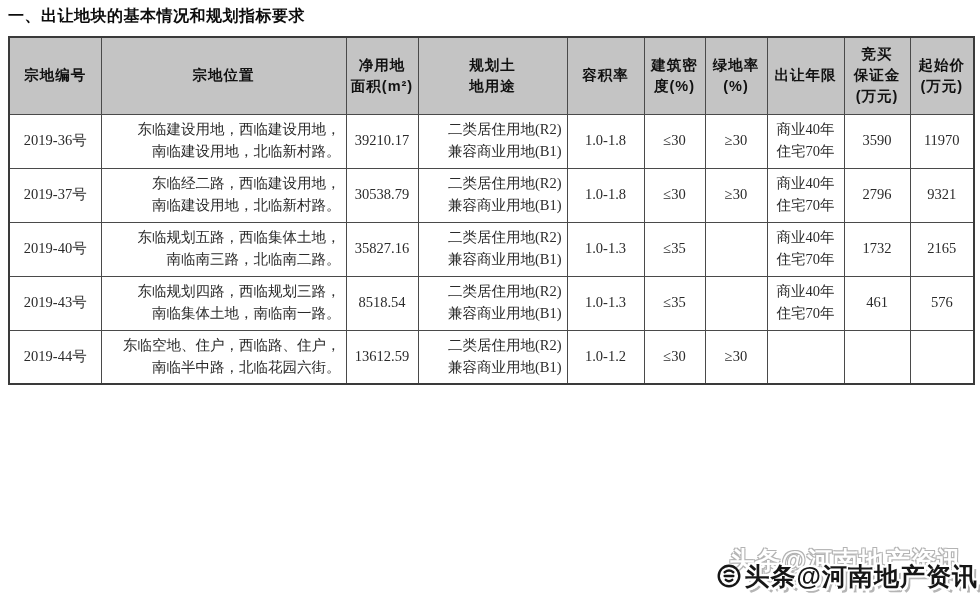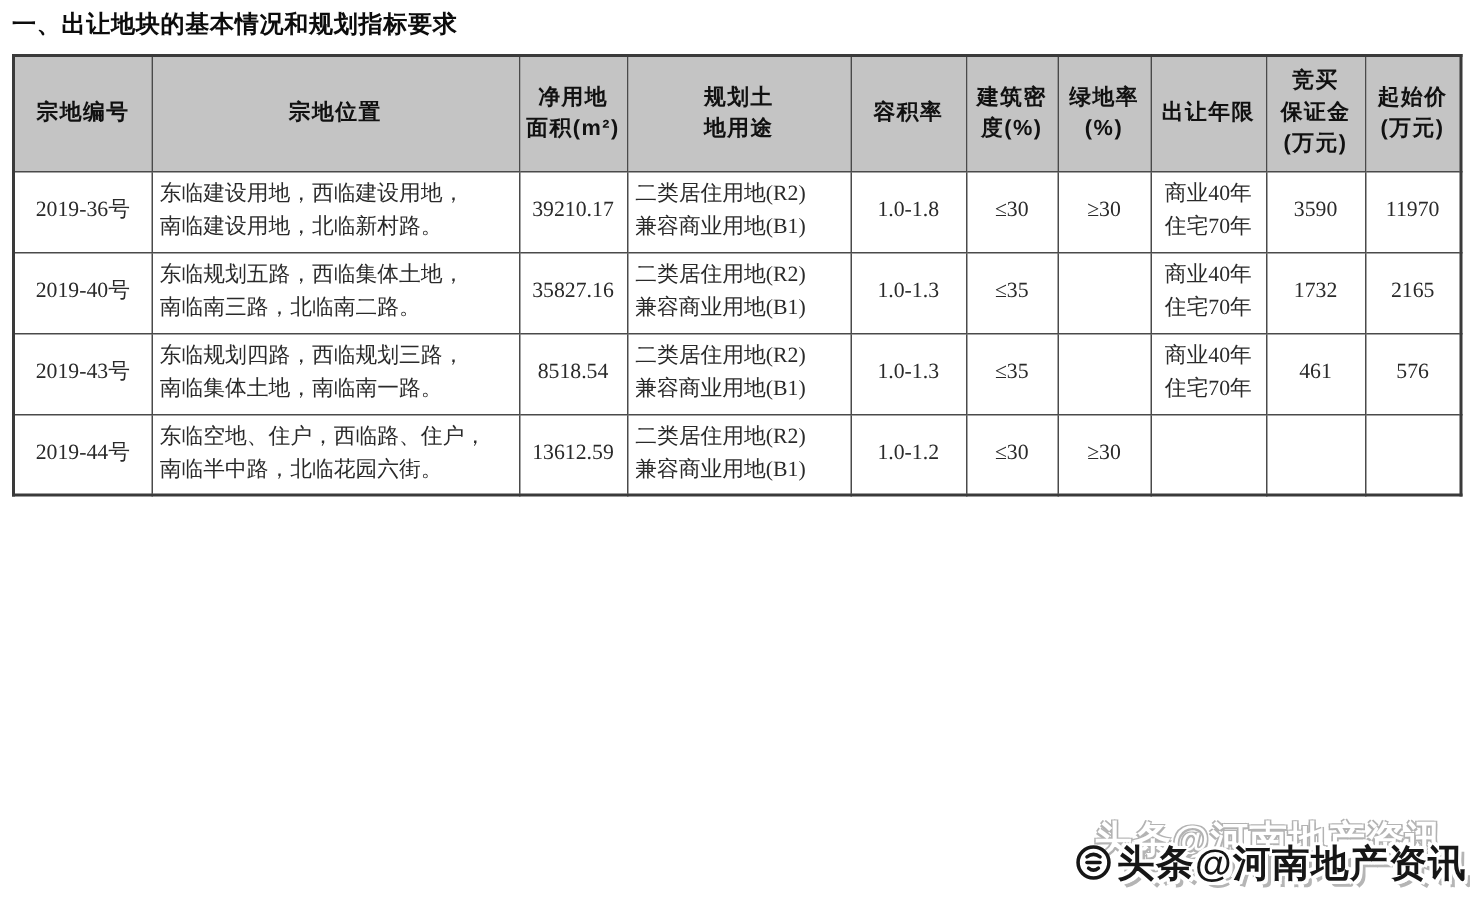--- a/index.html
+++ b/index.html
@@ -49,21 +49,21 @@
     line-height: 1.45;
     color: #111;
   }
   tbody td {
     height: 54px;
     font-size: 14.5px;
     line-height: 1.5;
     color: #2a2a2a;
   }
   .c-center { text-align: center; }
-  .c-left  { text-align: left; padding: 2px 5px; }
+  .c-left  { text-align: right; padding: 2px 5px; }
   
   col.w-id       { width: 92px; }
   col.w-loc      { width: 245px; }
   col.w-area     { width: 72px; }
   col.w-use      { width: 149px; }
   col.w-far      { width: 77px; }
   col.w-density  { width: 61px; }
   col.w-green    { width: 62px; }
   col.w-tenure   { width: 77px; }
   col.w-deposit  { width: 66px; }
@@ -156,20 +156,35 @@
 兼容商业用地(B1)</td>
           <td class="c-center">1.0-1.8</td>
           <td class="c-center">≤30</td>
           <td class="c-center">≥30</td>
           <td class="c-center">商业40年
 住宅70年</td>
           <td class="c-center">3590</td>
           <td class="c-center">11970</td>
         </tr>
         <tr>
+          <td class="c-center">2019-37号</td>
+          <td class="c-left">东临经二路，西临建设用地，
+南临建设用地，北临新村路。</td>
+          <td class="c-center">30538.79</td>
+          <td class="c-left">二类居住用地(R2)
+兼容商业用地(B1)</td>
+          <td class="c-center">1.0-1.8</td>
+          <td class="c-center">≤30</td>
+          <td class="c-center">≥30</td>
+          <td class="c-center">商业40年
+住宅70年</td>
+          <td class="c-center">2796</td>
+          <td class="c-center">9321</td>
+        </tr>
+        <tr>
           <td class="c-center">2019-40号</td>
           <td class="c-left">东临规划五路，西临集体土地，
 南临南三路，北临南二路。</td>
           <td class="c-center">35827.16</td>
           <td class="c-left">二类居住用地(R2)
 兼容商业用地(B1)</td>
           <td class="c-center">1.0-1.3</td>
           <td class="c-center">≤35</td>
           <td class="c-center"></td>
           <td class="c-center">商业40年

